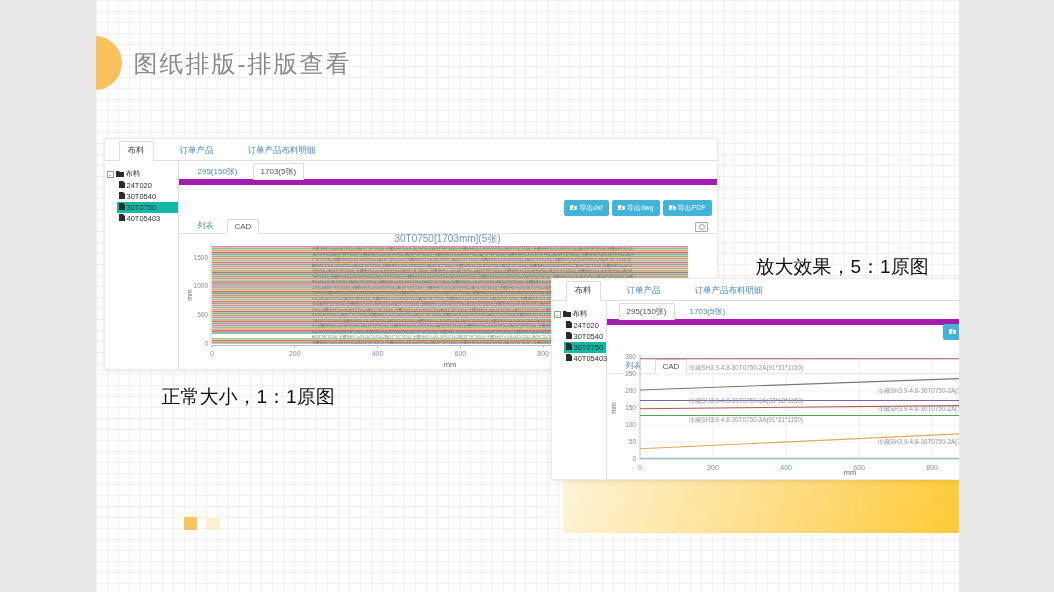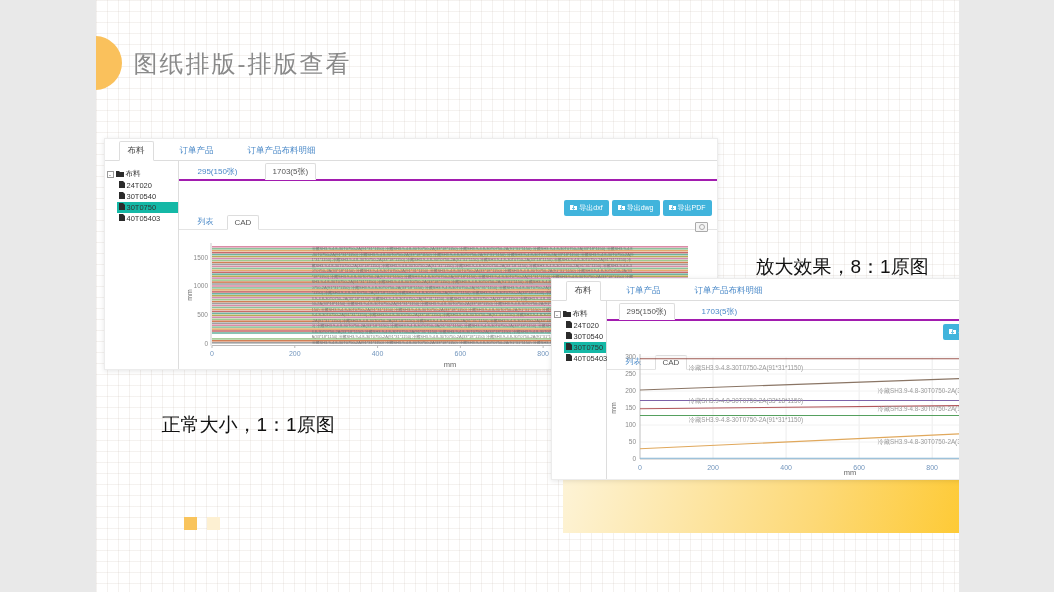--- a/index.html
+++ b/index.html
@@ -3,21 +3,21 @@
 <meta charset="utf-8">
 <style>
   html,body{margin:0;padding:0;background:#e9e9e9;font-family:"Liberation Sans","DejaVu Sans",sans-serif;}
   .slide{position:relative;width:863px;height:592px;margin:0 auto;overflow:hidden;background-color:#ffffff;
     background-image:linear-gradient(rgba(205,195,185,.22) 1px,transparent 1px),
                      linear-gradient(90deg,rgba(205,195,185,.22) 1px,transparent 1px);
     background-size:11px 11px;}
   .accent-circle{position:absolute;left:-28px;top:36px;width:54px;height:54px;border-radius:50%;background:#fac15c;}
   .slide-title{position:absolute;left:38px;top:48px;font-size:24px;color:#8a8a8a;letter-spacing:2px;}
   .annotation{position:absolute;font-size:19px;color:#111;}
-  #annotation-normal{left:66px;top:412px;}
+  #annotation-normal{left:66px;top:384px;}
   #annotation-zoom{left:660px;top:254px;}
   .gradient-bar{position:absolute;left:467px;top:479px;width:461px;height:54px;
     background:linear-gradient(105deg,#fdf3d6 0%,#fdd977 55%,#fec41a 100%);z-index:1;}
   .deco-square{position:absolute;width:13px;height:13px;}
   #deco-square-1{left:88px;top:517px;background:#f9c45c;}
   #deco-square-2{left:111px;top:517px;background:#fdf0d2;}
 
   
   .appwin{position:absolute;background:#fff;border:1px solid #ececec;box-shadow:0 1px 5px rgba(0,0,0,.10);box-sizing:border-box;}
   #window-normal{left:8px;top:138px;width:614px;height:232px;z-index:2;}
@@ -26,21 +26,21 @@
   .tab{font-size:8.5px;padding:3px 8px;color:#4a89c8;cursor:pointer;}
   .tab.active{color:#444;background:#fff;border:1px solid #ddd;border-bottom:1px solid #fff;margin-bottom:-1px;border-radius:2px 2px 0 0;}
   .winbody{position:absolute;left:0;right:0;top:21px;bottom:0;display:flex;}
   .treepanel{width:74px;border-right:1px solid #ddd;padding-top:8px;box-sizing:border-box;flex:none;}
   #window-zoomed .treepanel{width:55px;}
   .tree-row{display:flex;align-items:center;gap:2px;font-size:7.5px;color:#333;padding:1px 2px;white-space:nowrap;}
   .tree-row.child{margin-left:12px;}
   .tree-row.selected{background:#14b8a6;}
   .expand-box{width:7px;height:7px;border:1px solid #999;font-size:7px;line-height:5px;text-align:center;color:#666;box-sizing:border-box;flex:none;}
   .main{position:relative;flex:1;min-width:0;}
-  .size-row{height:19px;border-bottom:2px solid #a21caf;display:flex;align-items:flex-end;gap:20px;padding-left:12px;}
+  .size-row{height:19px;border-bottom:6px solid #a21caf;display:flex;align-items:flex-end;gap:8px;padding-left:12px;}
   .view-row{height:18px;border-bottom:1px solid #e4e4e4;display:flex;align-items:flex-end;gap:6px;padding-left:12px;margin-top:30px;}
   .subtab{font-size:8px;padding:2px 7px;color:#4a89c8;cursor:pointer;}
   .subtab.active{color:#555;border:1px solid #ddd;border-bottom:1px solid #fff;margin-bottom:-1px;background:#fff;border-radius:2px 2px 0 0;}
   .export-bar{position:absolute;display:flex;gap:3px;z-index:5;}
   #window-normal .export-bar{top:40px;right:5px;}
   #window-zoomed .export-bar{top:24px;right:4px;}
   .export-btn{display:flex;align-items:center;gap:2px;background:#41b4dc;color:#fff;font-size:7px;
     border:none;border-radius:2px;padding:3px 6px;cursor:pointer;font-family:inherit;}
   .camera{position:absolute;width:11px;height:8px;border:1px solid #aaa;border-radius:1px;background:#f5f5f5;}
   .camera::after{content:"";position:absolute;left:3px;top:1px;width:4px;height:4px;border:1px solid #aaa;border-radius:50%;}
@@ -128,20 +128,21 @@
             </button>
             <button class="export-btn">
               <span><svg width="7" height="7" viewBox="0 0 7 7">
                   <path d="M0 1h3l1 1h3v4H0z" fill="#fff"></path>
                   <path d="M3.5 2v3M2 4l1.5 1.5L5 4" stroke="#41b4dc" stroke-width=".8" fill="none"></path>
                 </svg></span>
               <span>导出PDF</span>
             </button>
           </div>
         <div class="camera"></div>
+        <div class="chart-title">30T0750[1703mm](5张)</div>
       </div>
     </div>
     <svg class="chart-svg" id="chart1-svg" width="538" height="142">
         <rect x="31" y="17.0" width="476" height="1.6" fill="#d98ca6"></rect>
         <rect x="31" y="19.0" width="476" height="1.6" fill="#8cc39b"></rect>
         <rect x="31" y="20.9" width="476" height="1.6" fill="#e3a96d"></rect>
         <rect x="31" y="22.9" width="476" height="1.6" fill="#c96a6a"></rect>
         <rect x="31" y="24.8" width="476" height="1.6" fill="#6fb4a2"></rect>
         <rect x="31" y="26.8" width="476" height="1.6" fill="#b7ac56"></rect>
         <rect x="31" y="28.8" width="476" height="1.6" fill="#d48baf"></rect>
@@ -323,17 +324,17 @@
         <text x="28" y="71" font-size="6.5" fill="#8a8a8a" text-anchor="end">150</text>
         <text x="28" y="54" font-size="6.5" fill="#8a8a8a" text-anchor="end">200</text>
         <text x="28" y="37" font-size="6.5" fill="#8a8a8a" text-anchor="end">250</text>
         <text x="28" y="20" font-size="6.5" fill="#8a8a8a" text-anchor="end">300</text>
         <text x="8" y="69" font-size="7" fill="#666" transform="rotate(-90 8 69)" text-anchor="middle">mm</text>
         <text x="242" y="136" font-size="7.5" fill="#666" text-anchor="middle">mm</text>
       </svg>
   </div>
 
   <div class="annotation" id="annotation-normal">正常大小，1：1原图</div>
-  <div class="annotation" id="annotation-zoom">放大效果，8：1原图</div>
+  <div class="annotation" id="annotation-zoom">放大效果，5：1原图</div>
   <div class="gradient-bar"></div>
   <div class="deco-square" id="deco-square-1"></div>
   <div class="deco-square" id="deco-square-2"></div>
 </div>
 
 </body></html>

